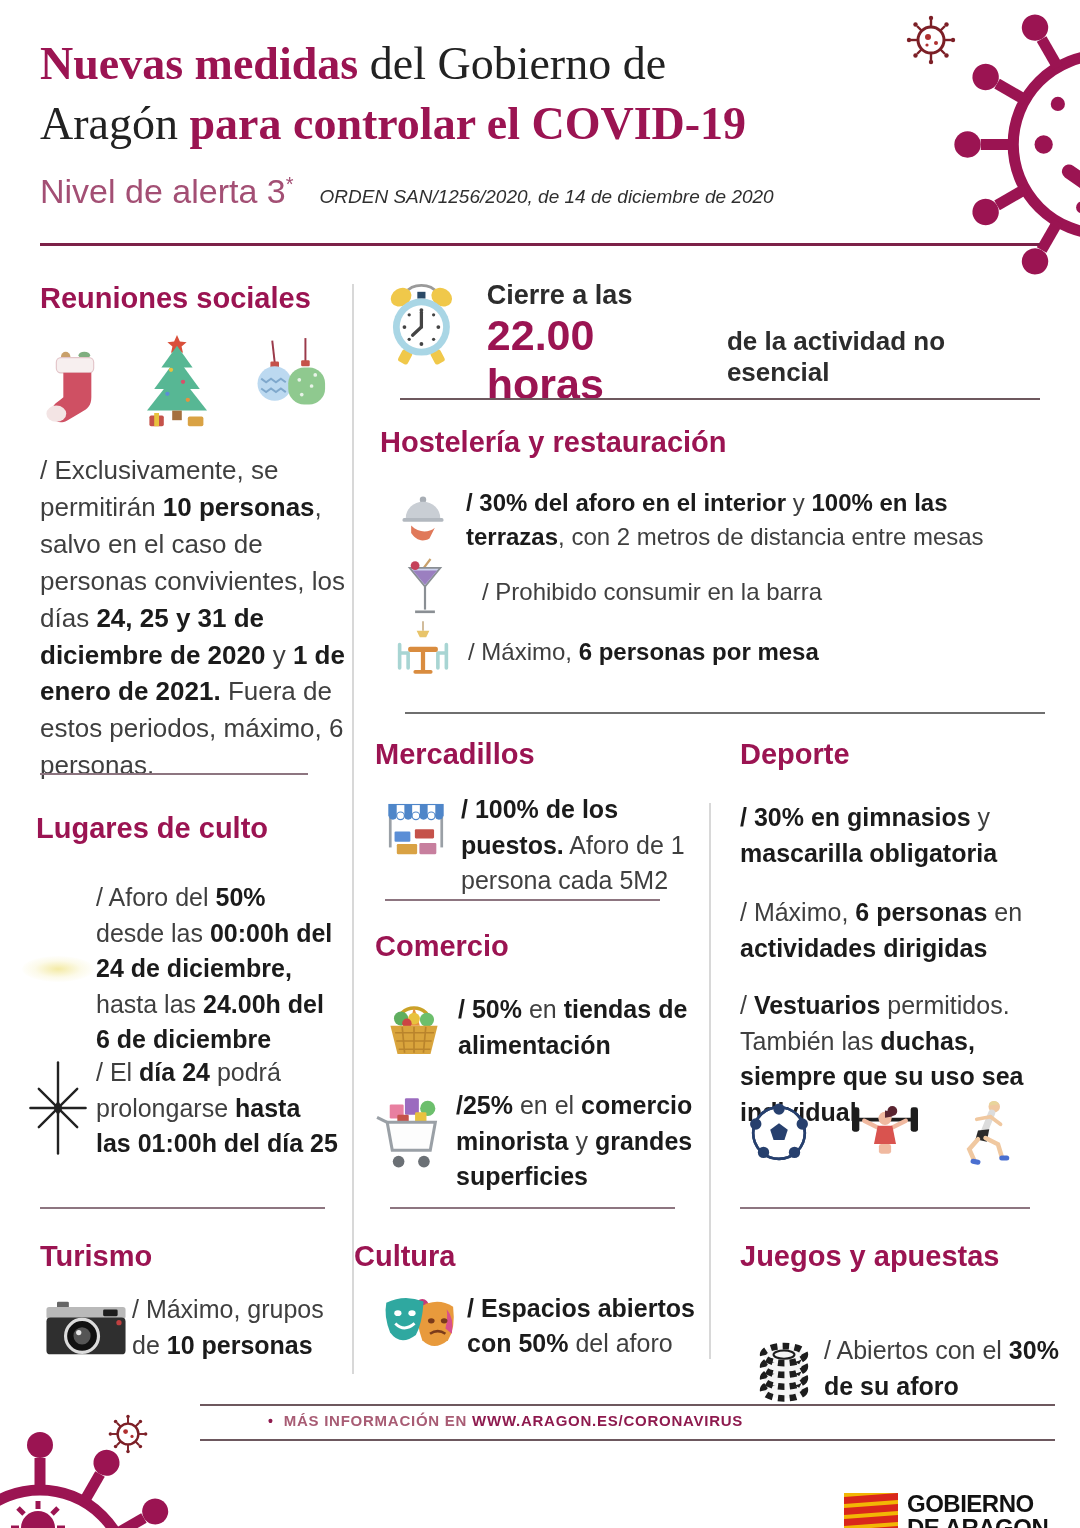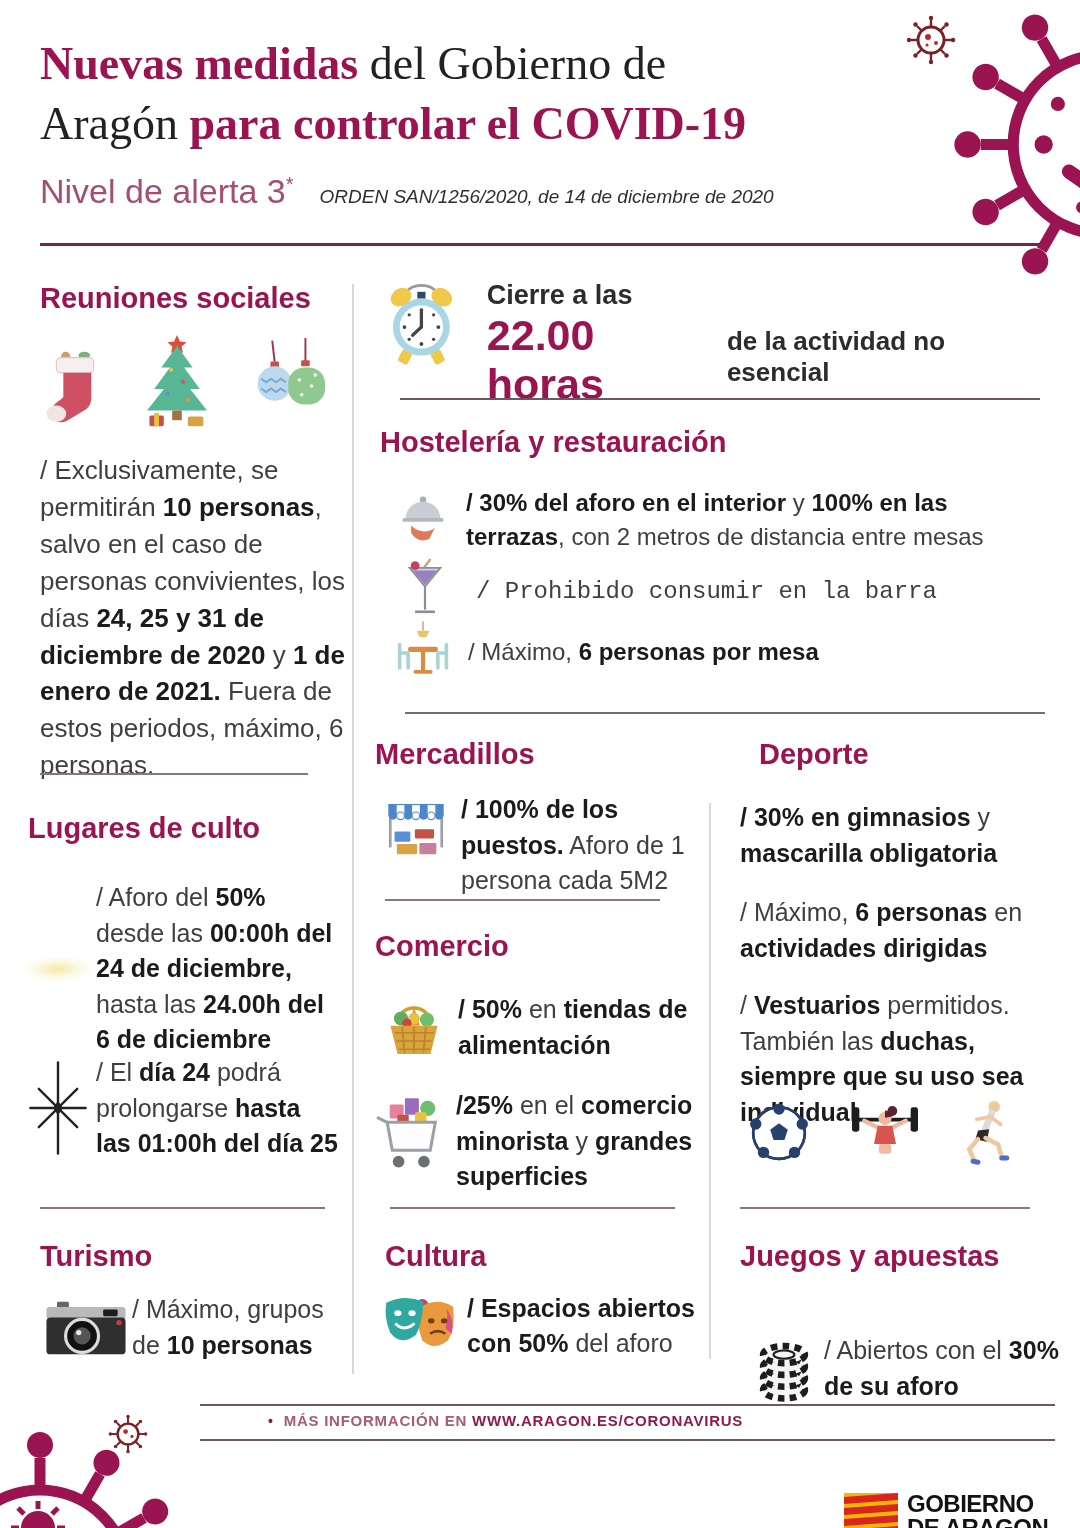--- a/index.html
+++ b/index.html
@@ -163,21 +163,21 @@
       <rect x="36" y="24" width="30" height="30" rx="13" fill="#8fc98f"></rect>
       <circle cx="45" cy="34" r="1.5" fill="#e8f3e8"></circle>
         <circle cx="55" cy="39" r="1.5" fill="#e8f3e8"></circle>
       <circle cx="47" cy="46" r="1.5" fill="#e8f3e8"></circle>
         <circle cx="58" cy="30" r="1.5" fill="#e8f3e8"></circle>
     </svg>
   </div>
   <div class="abs runs runs26" style="left:40px;top:452px;width:308px;"><span>/ Exclusivamente, se permitirán </span><b>10 personas</b><span>, salvo en el caso de personas convivientes, los días </span><b>24, 25 y 31 de diciembre de 2020</b><span> y </span><b>1 de enero de 2021.</b><span> Fuera de estos periodos, máximo, 6 personas.</span></div>
 
   <div class="abs midrule" style="left:40px;top:773px;width:268px;"></div>
-  <div class="abs sec-title" style="left:28px;top:812px;">Lugares de culto</div>
+  <div class="abs sec-title" style="left:36px;top:812px;">Lugares de culto</div>
   <div class="abs item" style="left:20px;top:880px;width:330px;">
     <div class="icon-box" style="width:76px;">
         <div class="candle"></div>
       </div>
     <div class="runs" style="width:242px;"><span>/ Aforo del </span><b>50%</b><span> desde las </span><b>00:00h del 24 de diciembre,</b><span> hasta las </span><b>24.00h del 6 de diciembre</b></div>
   </div>
   <div class="abs item" style="left:20px;top:1055px;width:330px;">
     <div class="icon-box" style="width:76px;">
       <svg width="72" height="104" viewBox="0 0 60 80">
         <g stroke="#222" stroke-width="2" stroke-linecap="round">
@@ -261,21 +261,21 @@
     <div class="icon-box" style="width:58px;">
       <svg width="44" height="78" viewBox="0 0 40 64">
         <line x1="25" y1="2" x2="16" y2="14" stroke="#c9a06a" stroke-width="2"></line>
         <polygon points="6,10 34,10 20,27" fill="#cdd3ef" stroke="#8a8f94" stroke-width="1.6"></polygon>
         <polygon points="9,12.5 31,12.5 20,25.5" fill="#9b7fc0"></polygon>
         <circle cx="11" cy="8" r="4" fill="#c5425a"></circle>
         <line x1="20" y1="27" x2="20" y2="48" stroke="#8a8f94" stroke-width="2"></line>
         <line x1="11" y1="50" x2="29" y2="50" stroke="#8a8f94" stroke-width="2.4"></line>
       </svg>
     </div>
-    <div class="runs runs24" style="width:560px;margin-left:22px;font-family:Liberation Mono, monospace;"><span>/ Prohibido consumir en la barra</span></div>
+    <div class="runs runs24" style="width:560px;margin-left:28px;"><span>/ Prohibido consumir en la barra</span></div>
   </div>
   <div class="abs item" style="left:388px;top:616px;width:655px;height:72px;">
     <div class="icon-box" style="width:70px;">
       <svg width="68" height="62" viewBox="0 0 64 58">
         <line x1="32" y1="0" x2="32" y2="9" stroke="#c9b08a" stroke-width="1.6"></line>
         <polygon points="26,9 38,9 35,15 29,15" fill="#e8c46a"></polygon>
         <g stroke="#a8d5d3" stroke-width="3.4" fill="none" stroke-linecap="round">
           <path d="M10,22 V44 M10,30 h8 M18,30 V44"></path>
           <path d="M54,22 V44 M54,30 h-8 M46,30 V44"></path>
         </g>
@@ -351,21 +351,21 @@
         <rect x="20" y="16" width="9" height="8" rx="1" fill="#c5524a"></rect>
         <polygon points="12,22 50,22 46,44 16,44" fill="#fdfdfd" stroke="#9aa0a6" stroke-width="2.4"></polygon>
         <line x1="12" y1="22" x2="4" y2="18" stroke="#9aa0a6" stroke-width="2.4"></line>
         <circle cx="21" cy="53" r="4.6" fill="#6b7075"></circle>
           <circle cx="41" cy="53" r="4.6" fill="#6b7075"></circle>
       </svg>
     </div>
     <div class="runs" style="width:250px;margin-left:6px;"><b>/25%</b><span> en el </span><b>comercio minorista</b><span> y </span><b>grandes superficies</b></div>
   </div>
 
-  <div class="abs sec-title" style="left:740px;top:738px;margin-left:19px;">Deporte</div>
+  <div class="abs sec-title" style="left:740px;top:738px;">Deporte</div>
   <div class="abs runs" style="left:740px;top:800px;width:305px;"><b>/ </b><b>30% en gimnasios</b><span> y </span><b>mascarilla obligatoria</b></div>
   <div class="abs runs" style="left:740px;top:895px;width:305px;"><span>/ Máximo, </span><b>6 personas</b><span> en </span><b>actividades dirigidas</b></div>
   <div class="abs runs" style="left:740px;top:988px;width:310px;"><span>/ </span><b>Vestuarios</b><span> permitidos. También las </span><b>duchas, siempre que su uso sea individual</b></div>
   <div class="abs" style="left:748px;top:1098px;width:268px;display:flex;justify-content:space-between;align-items:center;">
     <svg width="62" height="62" viewBox="0 0 48 48">
       <circle cx="24" cy="24" r="20" fill="#ffffff" stroke="#27406e" stroke-width="2"></circle>
       <polygon points="24,16.5 30.8,21.5 28.2,29.5 19.8,29.5 17.2,21.5" fill="#27406e"></polygon>
       <circle cx="24" cy="5.5" r="4.4" fill="#27406e"></circle>
         <circle cx="42" cy="17" r="4.4" fill="#27406e"></circle>
       <circle cx="36" cy="39" r="4.4" fill="#27406e"></circle>
@@ -395,21 +395,21 @@
       <polyline points="20,32 30,37 33,47" stroke="#f0c8a0" stroke-width="3.6" fill="none" stroke-linecap="round"></polyline>
       <polyline points="14,33 7,41 11,50" stroke="#f0c8a0" stroke-width="3.6" fill="none" stroke-linecap="round"></polyline>
       <rect x="31" y="46" width="8" height="4" rx="2" fill="#4a6fd0"></rect>
       <rect x="8" y="49" width="8" height="4" rx="2" fill="#4a6fd0" transform="rotate(12 12 51)"></rect>
     </svg>
   </div>
 
   <div class="abs midrule" style="left:390px;top:1207px;width:285px;"></div>
   <div class="abs midrule" style="left:740px;top:1207px;width:290px;"></div>
 
-  <div class="abs sec-title" style="left:385px;top:1240px;text-align:center;">Cultura</div>
+  <div class="abs sec-title" style="left:354px;top:1240px;text-align:center;">Cultura</div>
   <div class="abs item" style="left:375px;top:1290px;width:335px;">
     <div class="icon-box" style="width:92px;">
       <svg width="84" height="72" viewBox="0 0 64 56">
         <circle cx="33" cy="12" r="5" fill="#c43a7a"></circle>
         <path d="M30,14 Q44,5 57,13 Q59,30 53,39 Q42,48 33,39 Q28,26 30,14 Z" fill="#e89a3c"></path>
         <path d="M52,15 Q58,22 56,34 L51,30 Q53,22 52,15 Z" fill="#d94f8a"></path>
         <ellipse cx="40" cy="24" rx="2.6" ry="2" fill="#7a3a1a"></ellipse>
           <ellipse cx="50" cy="24" rx="2.6" ry="2" fill="#7a3a1a"></ellipse>
         <path d="M39,34 Q45,30 51,34" stroke="#7a3a1a" stroke-width="2" fill="none"></path>
         <path d="M5,10 Q19,3 34,9 Q33,26 28,35 Q16,44 8,33 Q3,21 5,10 Z" fill="#2fa8a0"></path>

